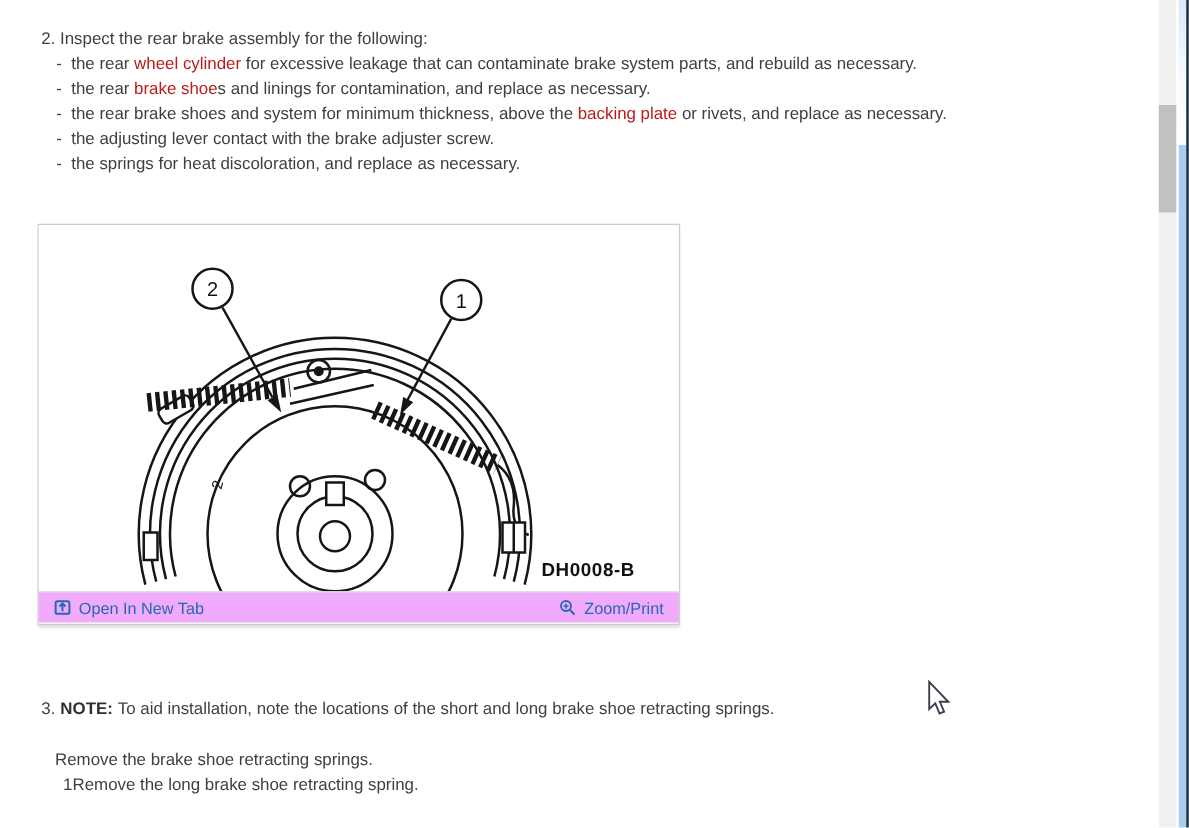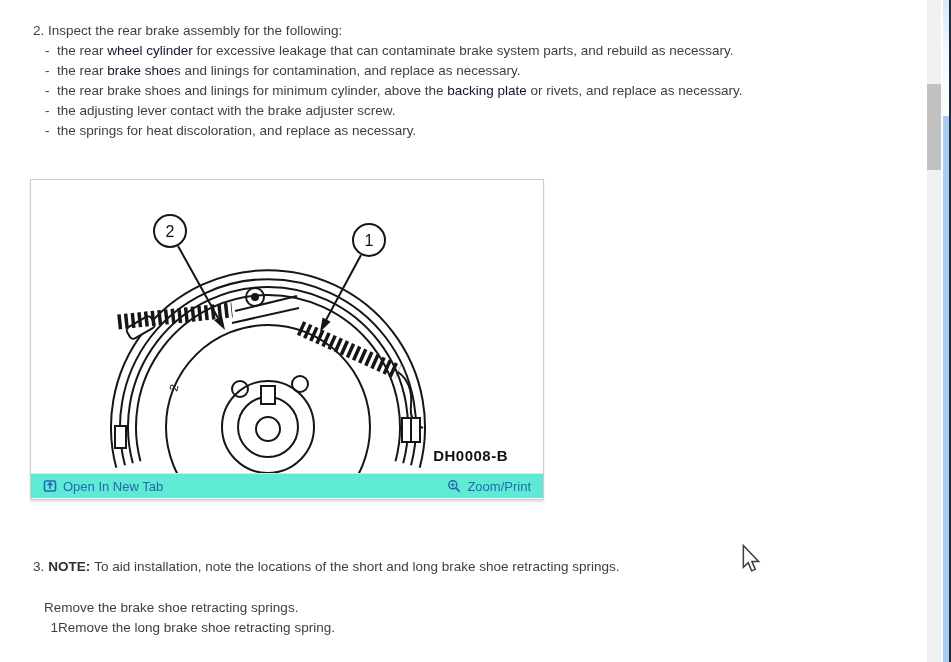--- a/index.html
+++ b/index.html
@@ -8,30 +8,30 @@
     background:#ffffff;
     font-family:"Liberation Sans", sans-serif;
     color:#3f3f3f;
   }
   
   .section2{position:absolute;left:33px;top:21px;width:880px;font-size:13.5px;line-height:20px;}
   .heading{margin:0;}
   .bullets{list-style:none;margin:0;padding:0 0 0 12px;}
   .bullets li{white-space:nowrap;}
   .bullet-marker{display:inline-block;width:12px;}
-  a.inline-link{color:#0f172a;text-decoration:none;cursor:pointer;}
+  a.inline-link{color:#b91c1c;text-decoration:none;cursor:pointer;}
   
   .image-card{
     position:absolute;left:30px;top:179px;width:512px;height:319px;
     border:1px solid #cccccc;background:#ffffff;
     box-shadow:0 2px 2px rgba(0,0,0,0.12);
   }
   .image-area{width:512px;height:293px;background:#ffffff;overflow:hidden;}
   .card-footer{
-    width:512px;height:25px;border-top:1px solid #e2e2e2;background:#5eead4;
+    width:512px;height:25px;border-top:1px solid #e2e2e2;background:#f0abfc;
     display:flex;justify-content:space-between;align-items:center;
     padding:0 12px;box-sizing:border-box;font-size:13px;
   }
   .footer-link{display:flex;align-items:center;gap:6px;color:#2668b2;text-decoration:none;cursor:pointer;}
   .footer-link svg{display:block;}
   
   .section3{position:absolute;left:33px;top:545px;width:880px;font-size:13.5px;height:110px;text-align:right;}
   .note-line{position:absolute;left:0;top:0;white-space:nowrap;}
   .note-label{font-weight:bold;color:#2f2f2f;margin:0 4px 0 4px;}
   .steps-intro{position:absolute;left:11px;top:41px;white-space:nowrap;}
@@ -53,21 +53,21 @@
   .stamp{font-size:12px;fill:#111;}
 </style>
 </head>
 <body>
 
 <div class="section2">
   <p class="heading">2. Inspect the rear brake assembly for the following:</p>
   <ul class="bullets">
     <li><span class="bullet-marker">-</span><span>the rear </span><a class="inline-link">wheel cylinder</a><span> for excessive leakage that can contaminate brake system parts, and rebuild as necessary.</span></li>
     <li><span class="bullet-marker">-</span><span>the rear </span><a class="inline-link">brake shoe</a><span>s and linings for contamination, and replace as necessary.</span></li>
-    <li><span class="bullet-marker">-</span><span>the rear brake shoes and linings for minimum cylinder, above the </span><a class="inline-link">backing plate</a><span> or rivets, and replace as necessary.</span></li>
+    <li><span class="bullet-marker">-</span><span>the rear brake shoes and system for minimum thickness, above the </span><a class="inline-link">backing plate</a><span> or rivets, and replace as necessary.</span></li>
     <li><span class="bullet-marker">-</span><span>the adjusting lever contact with the brake adjuster screw.</span><a class="inline-link"></a><span></span></li>
     <li><span class="bullet-marker">-</span><span>the springs for heat discoloration, and replace as necessary.</span><a class="inline-link"></a><span></span></li>
   </ul>
 </div>
 
 <div class="image-card">
   <div class="image-area">
     <svg class="diagram" width="512" height="293" viewBox="0 0 512 293">
       <g stroke="#161616" stroke-width="2" fill="none">
 

